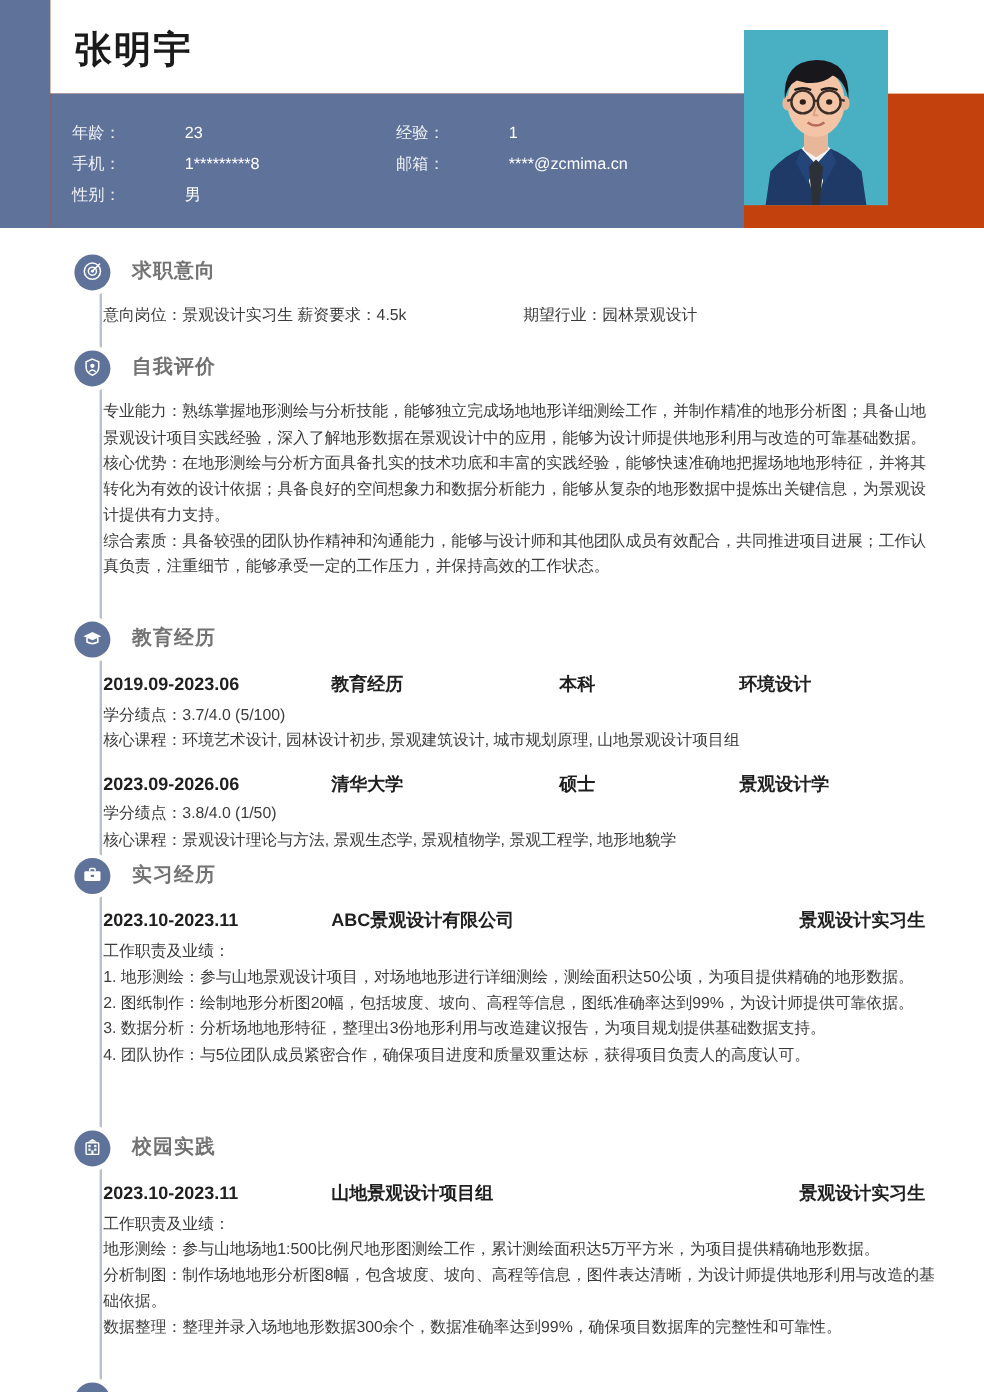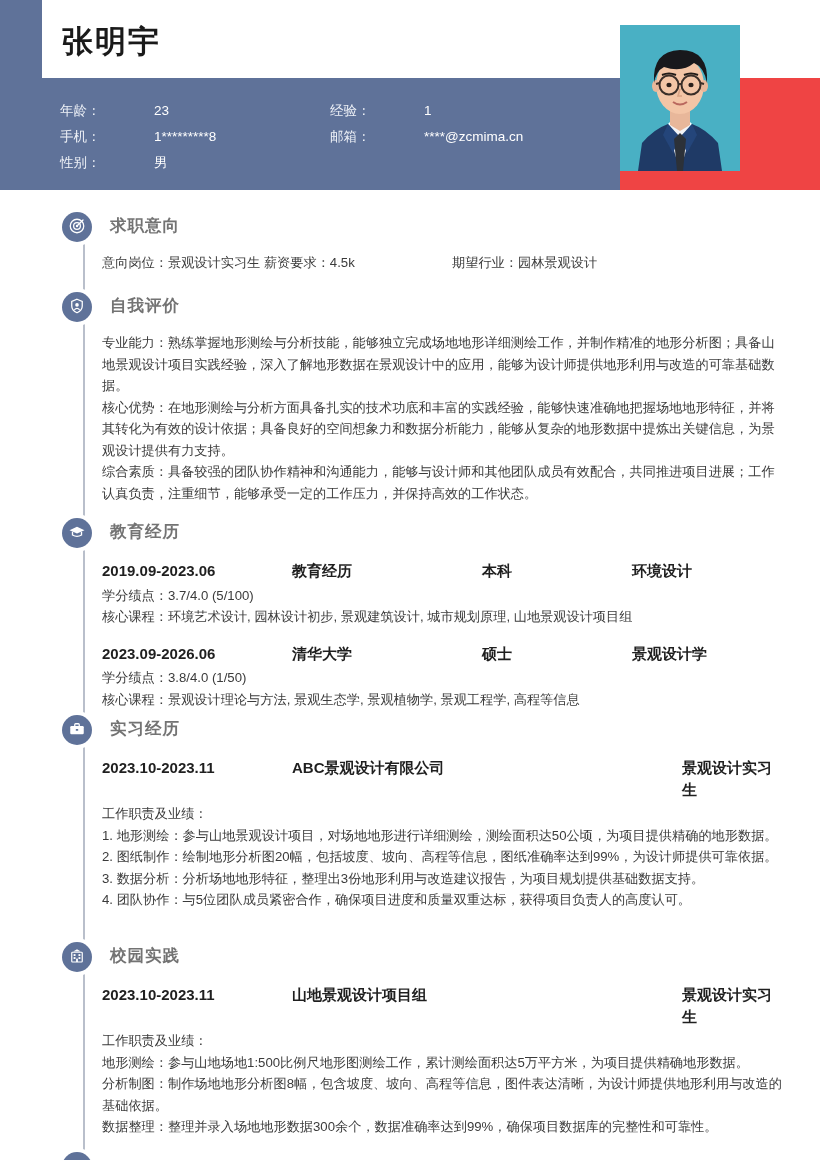--- a/index.html
+++ b/index.html
@@ -19,21 +19,21 @@
     background: #ffffff;
   }
 
   
   .header-band {
     position: absolute;
     left: 0;
     top: 0;
     width: 820px;
     height: 190px;
-    background: #ef4444;
+    background: #c2410c;
   }
   .header-left-bar {
     position: absolute;
     left: 0;
     top: 0;
     width: 42px;
     height: 190px;
     background: #5f7299;
   }
   .header-white {
@@ -140,21 +140,21 @@
   .sec-title {
     position: absolute;
     left: 48px;
     top: 3px;
     font-size: 16.5px;
     font-weight: bold;
     color: #737373;
     letter-spacing: 1px;
   }
   .sec-body {
-    margin-left: 40px;
+    margin-left: 24px;
     padding-top: 6px;
     font-size: 13.2px;
     line-height: 21.5px;
     color: #3b3b3b;
   }
   .para { margin: 0; }
   .row-line {
     display: flex;
     font-weight: bold;
     color: #1f1f1f;
@@ -324,21 +324,21 @@
         </div>
         <div class="gap-block"></div>
         <div>
           <div class="row-line">
             <span class="c-date">2023.09-2026.06</span>
             <span class="c-org">清华大学</span>
             <span class="c-deg">硕士</span>
             <span class="c-major">景观设计学</span>
           </div>
           <p class="sub">学分绩点：3.8/4.0 (1/50)</p>
-          <p class="sub">核心课程：景观设计理论与方法, 景观生态学, 景观植物学, 景观工程学, 高程等信息</p>
+          <p class="sub">核心课程：景观设计理论与方法, 景观生态学, 景观植物学, 景观工程学, 地形地貌学</p>
         </div>
       </div>
     </div>
 
     <div class="section" style="top:525px;">
       <div class="sec-head">
         <div class="sec-icon">
           <svg width="18" height="18" viewBox="0 0 24 24">
             <rect x="3" y="8" width="18" height="11" rx="1.6" fill="#ffffff"></rect>
             <path d="M9 8 V6.2 Q9 5 10.2 5 H13.8 Q15 5 15 6.2 V8" fill="none" stroke="#ffffff" stroke-width="1.7"></path>

